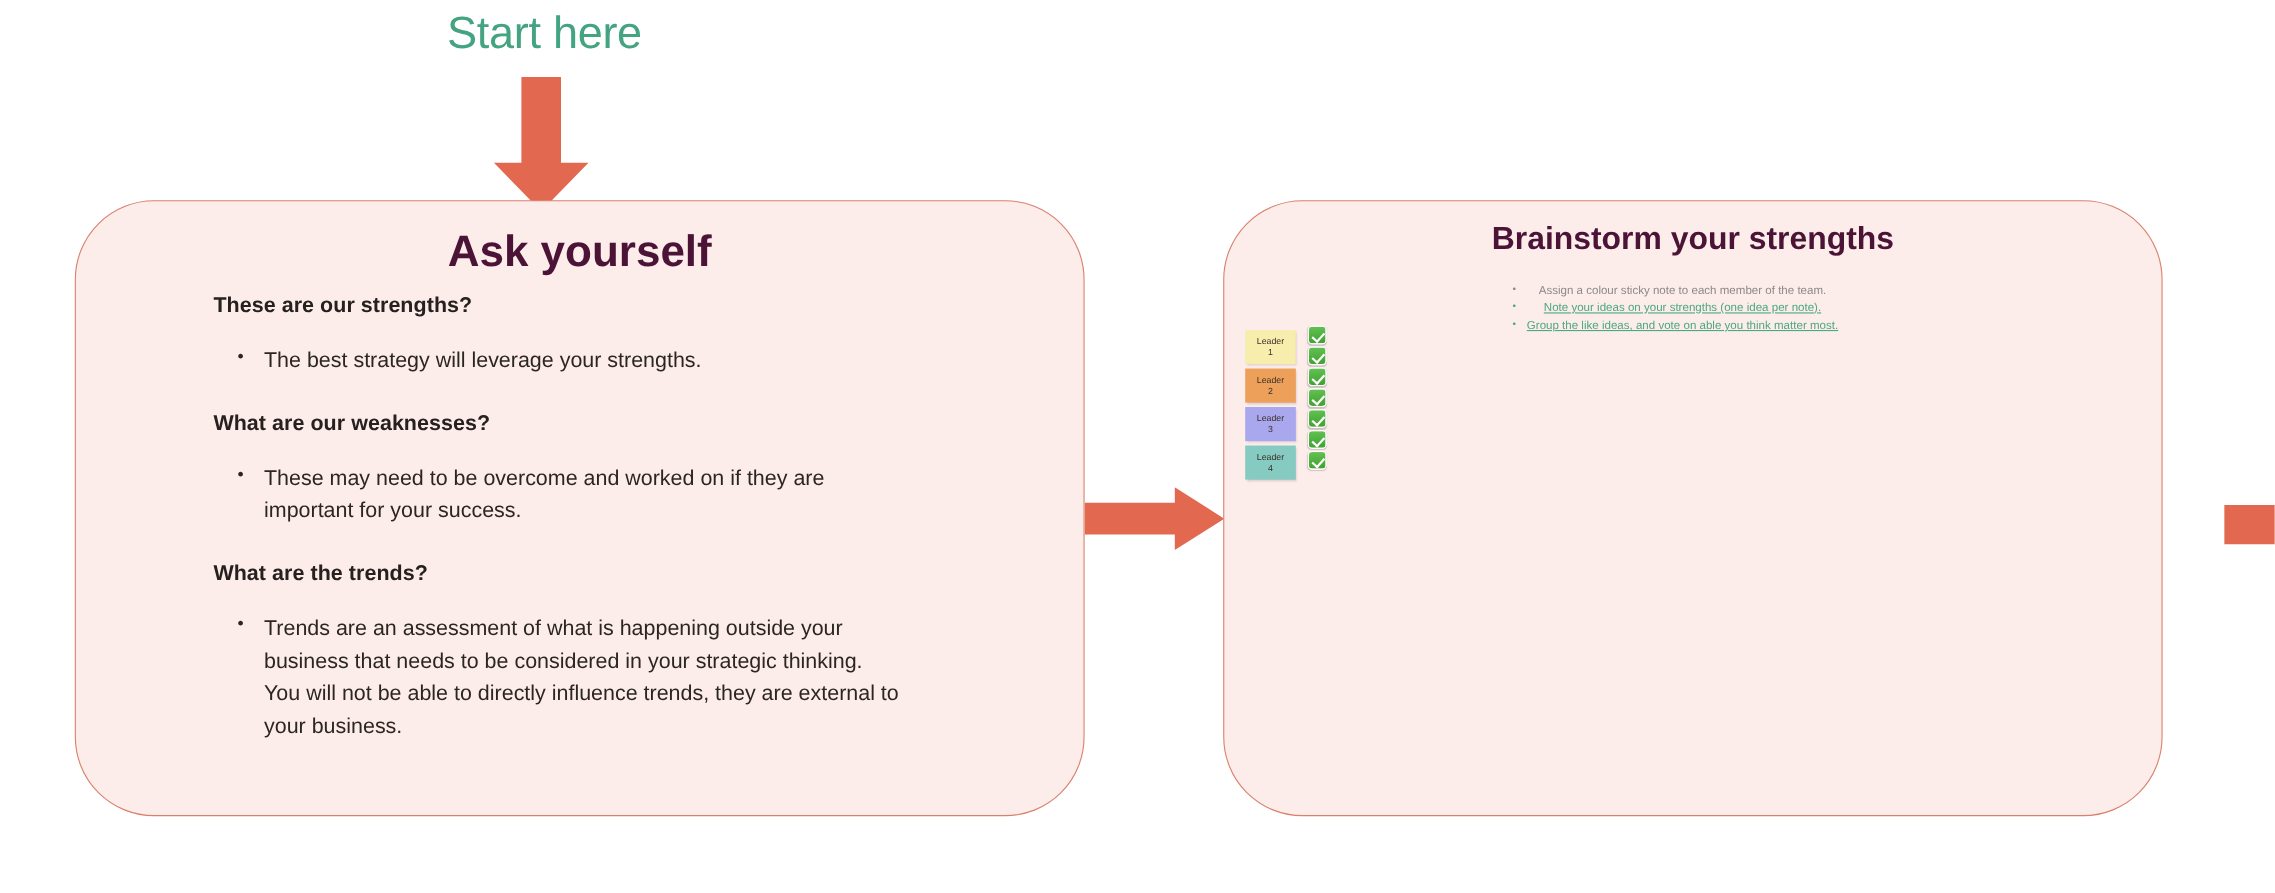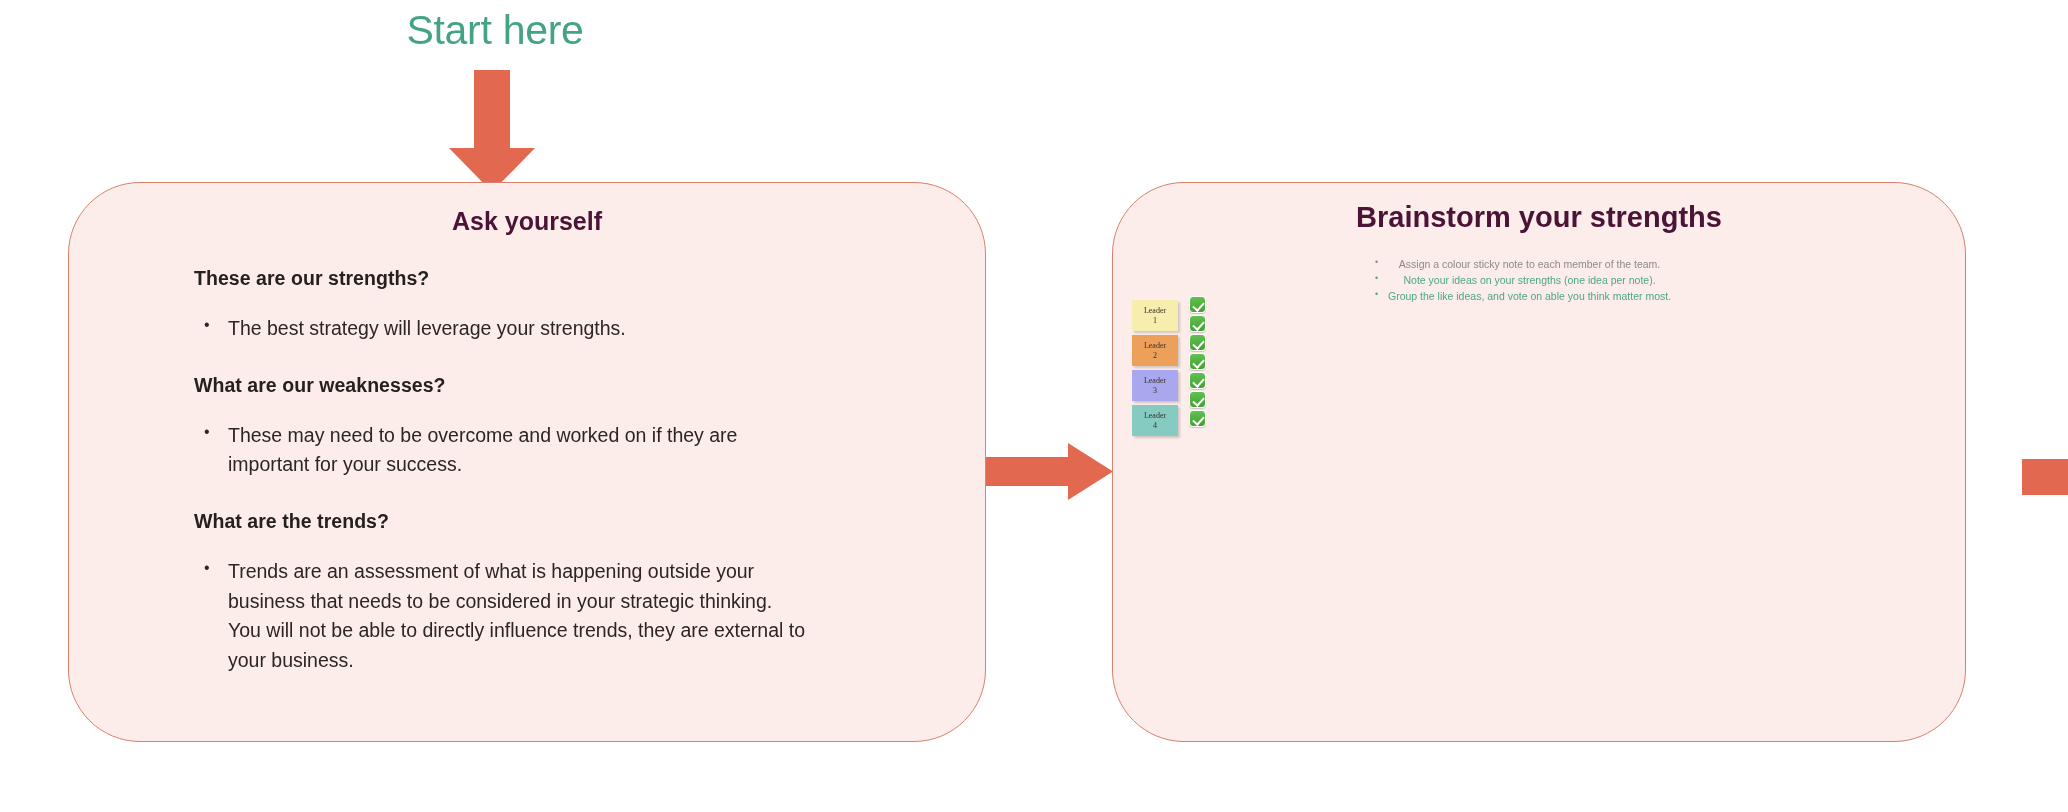--- a/index.html
+++ b/index.html
@@ -65,21 +65,21 @@
   .card-title {
     position: absolute;
     font-weight: bold;
     color: #4b1336;
     text-align: center;
     width: 100%;
     left: 0;
   }
   #ask-yourself-title {
     top: 24px;
-    font-size: 25px;
+    font-size: 40px;
   }
   #brainstorm-title {
     top: 18px;
     font-size: 29px;
   }
 
   
   #ask-yourself-body {
     position: absolute;
     left: 125px;
@@ -89,21 +89,21 @@
   .qa-block { margin-bottom: 30px; }
   .qa-block:last-child { margin-bottom: 0; }
   .qa-question {
     font-size: 19.5px;
     font-weight: bold;
     color: #26211f;
     margin: 0 0 24px 0;
     letter-spacing: 0.05px;
   }
   .qa-bullets {
-    margin: 4px;
+    margin: 16px;
     padding: 0;
     list-style: none;
   }
   .qa-bullets li {
     position: relative;
     padding-left: 30px;
     font-size: 19.5px;
     color: #2c2623;
     line-height: 1.52;
     max-width: 580px;
@@ -136,30 +136,29 @@
   }
   #brainstorm-bullets li::before {
     content: "\2022";
     position: absolute;
     left: 4px;
     top: -1px;
     font-size: 9px;
   }
   .bullet-grey { color: #8d8a89; }
   .bullet-grey::before { color: #8d8a89; }
-  .bullet-green { color: #4ba883; }
+  .bullet-green { color: #4ba883; text-decoration: underline; }
   .bullet-green::before { color: #4ba883; }
 
   
   #sticky-notes {
     position: absolute;
     left: 19px;
     top: 117px;
     width: 50px;
-    font-family: Liberation Serif, serif;
   }
   .sticky-note {
     width: 46px;
     height: 31px;
     margin-bottom: 4px;
     font-size: 8px;
     line-height: 1.25;
     text-align: center;
     color: #3a3028;
     display: flex;

